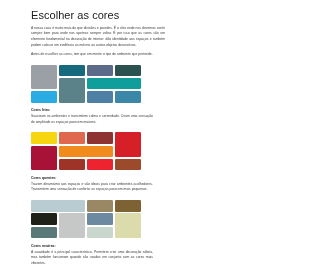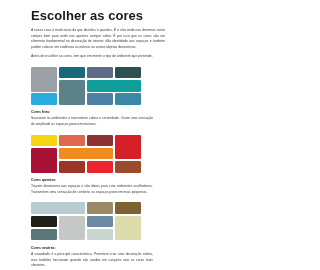--- a/index.html
+++ b/index.html
@@ -18,22 +18,22 @@
   .page {
     position: relative;
     width: 191px;
     height: 270px;
     background: #ffffff;
     box-sizing: border-box;
     padding: 9px 26px 0 31px;
   }
 
   .doc-title {
-    font-size: 13px;
-    font-weight: bold;
+    font-size: 11px;
+    font-weight: normal;
     letter-spacing: 0.05px;
     color: #1a1a1a;
     margin: 0 0 4.5px 0;
     line-height: 1.1;
   }
 
   .intro {
     font-size: 3.35px;
     line-height: 1.72;
     color: #3a3a3a;

